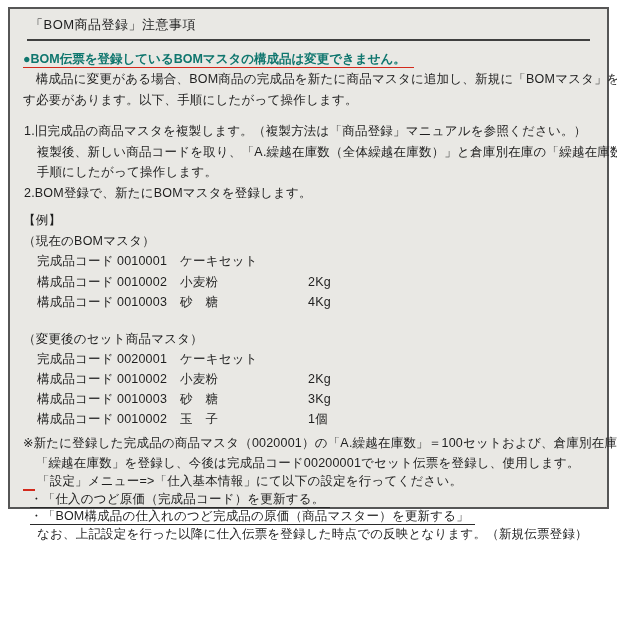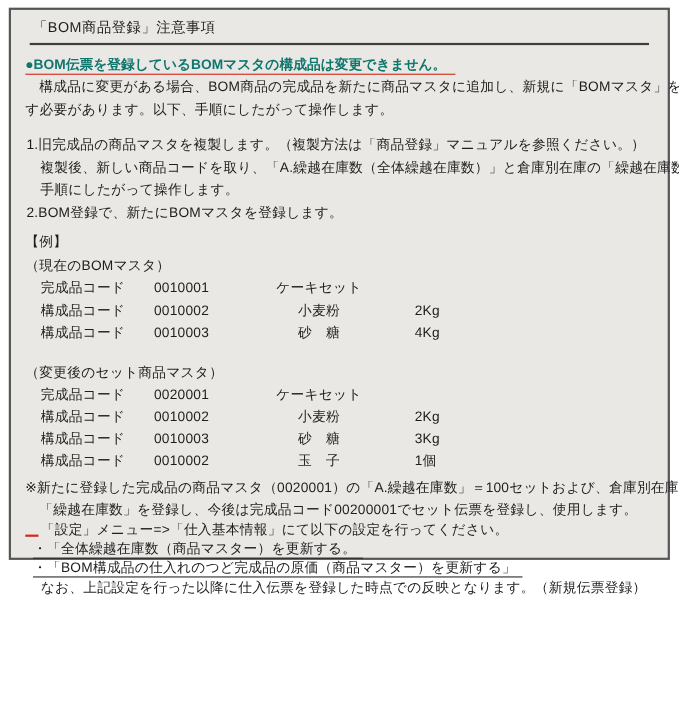--- a/index.html
+++ b/index.html
@@ -63,34 +63,33 @@
   .mt-ex     { margin-top: 7px; }
   .mt-cap2   { margin-top: 16px; }
   .mt-note   { margin-top: 4px; }
   .mt-red2   { margin-top: 11px; }
   .indent    { padding-left: 1px; }
   .ex-row {
     display: flex;
     padding-left: 14px;
     line-height: 20.5px;
     letter-spacing: 0.2px;
-    gap: 23px;
   }
   .row2 { line-height: 20px; }
   .c1 { width: 80px; }
   .c2 { width: 63px; }
-  .c3 { width: 128px; white-space: pre; text-align: center; }
+  .c3 { width: 128px; white-space: pre; }
   .c4 { }
   .stock-line { padding-left: 14px; }
   .sec2-line {
     white-space: pre;
     line-height: 17.5px;
     letter-spacing: 0.2px;
   }
-  .intro-line { display: flex; align-items: flex-start; }
+  .intro-line { display: flex; align-items: flex-end; }
   .red-mark {
     display: inline-block;
     width: 12px;
     height: 13px;
     border-bottom: 2px solid #d3291b;
     margin-right: 2px;
     flex: 0 0 auto;
   }
   .bullet { padding-left: 7px; }
   .note-ind { padding-left: 14px; }
@@ -161,18 +160,18 @@
     <span class="c3">玉　子</span>
     <span class="c4">1個</span>
   </div>
 
   <div class="line mt-note row2">※新たに登録した完成品の商品マスタ（0020001）の「A.繰越在庫数」＝100セットおよび、倉庫別在庫の</div>
   <div class="line row2">　「繰越在庫数」を登録し、今後は完成品コード00200001でセット伝票を登録し、使用します。</div>
 
 
   <div class="sec2-line intro-line"><span class="red-mark"></span><span>「設定」メニュー=&gt;「仕入基本情報」にて以下の設定を行ってください。</span></div>
 
-  <div class="sec2-line bullet"><span class="u-black">・「全体繰越在庫数（商品マスター）を更新する。</span></div>
+  <div class="sec2-line bullet"><span class="u-black">・「仕入のつど原価（完成品コード）を更新する。</span></div>
   <div class="sec2-line bullet"><span class="u-black">・「BOM構成品の仕入れのつど完成品の原価（商品マスター）を更新する」</span></div>
 
   <div class="sec2-line note-ind">なお、上記設定を行った以降に仕入伝票を登録した時点での反映となります。（新規伝票登録）</div>
 
 </div>
 
 </body></html>

